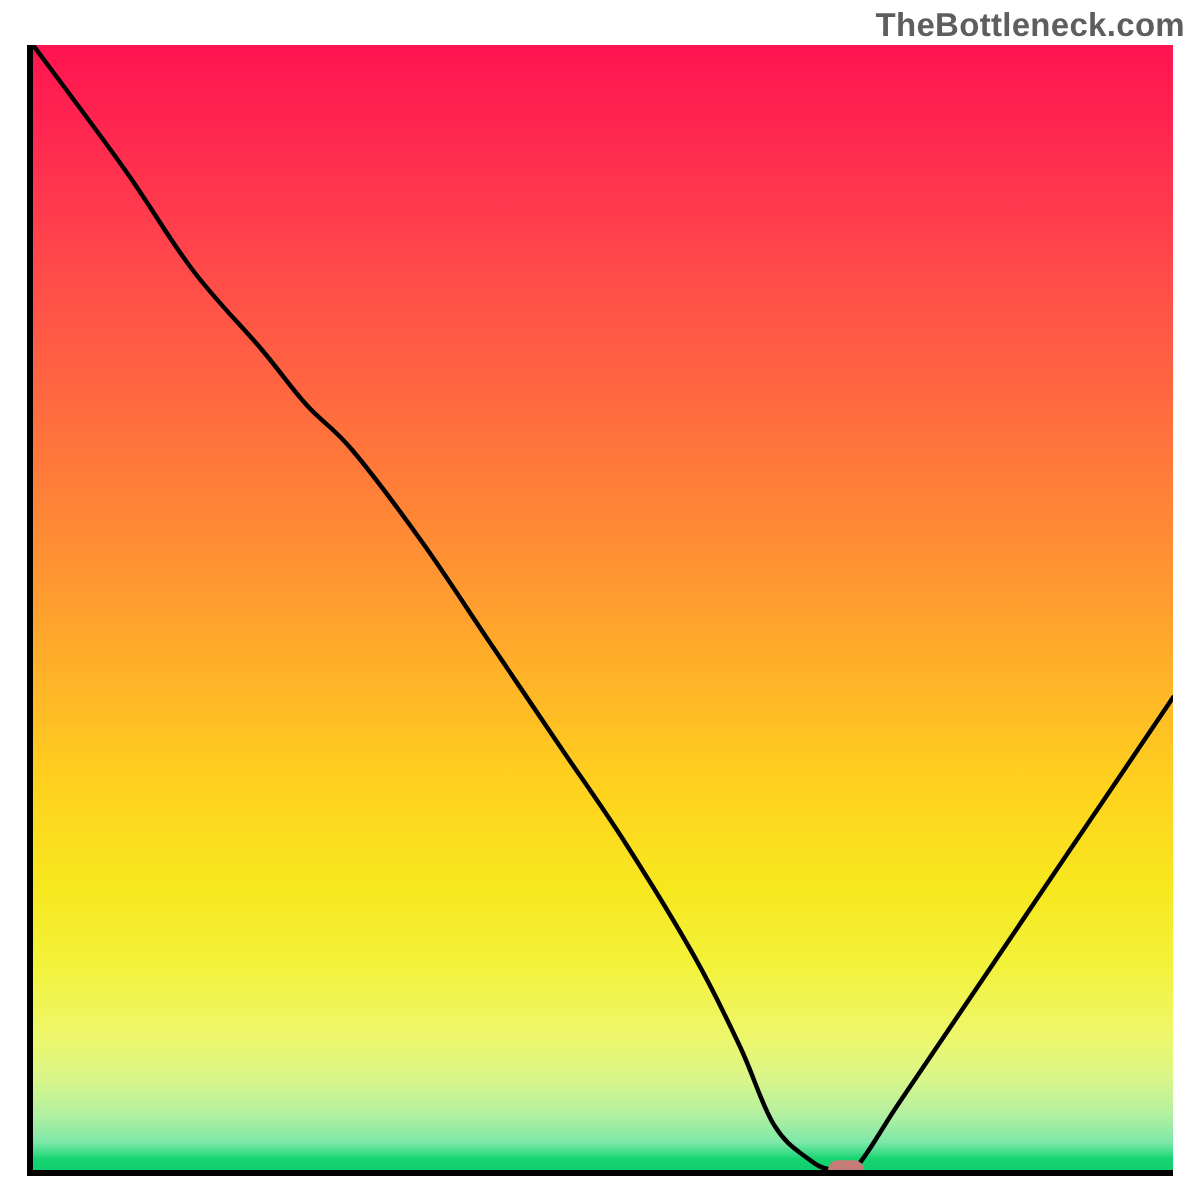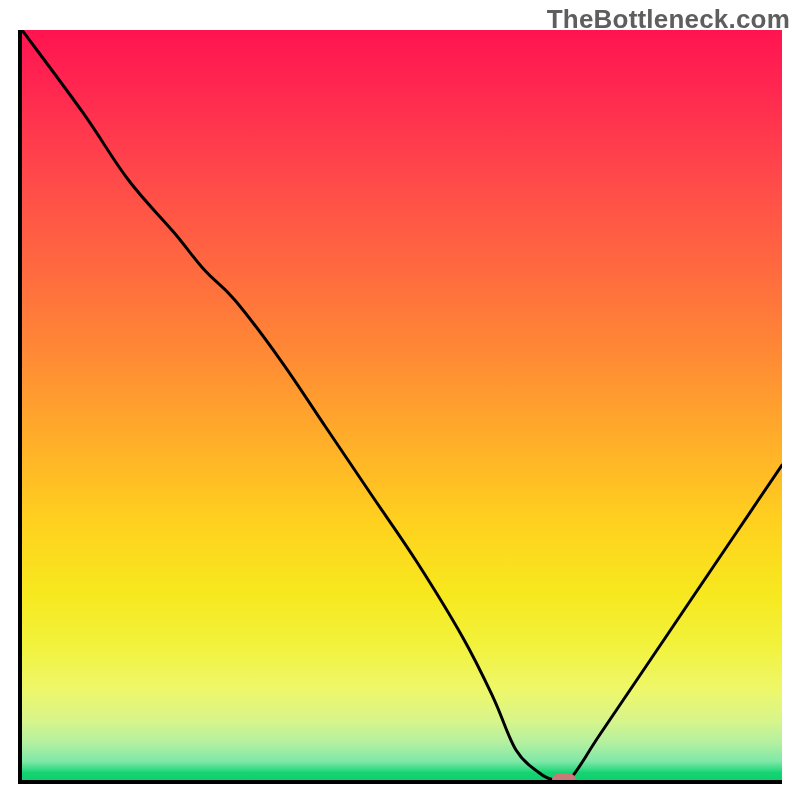--- a/index.html
+++ b/index.html
@@ -7,21 +7,21 @@
   .chart-wrap {
     position: relative;
     width: 800px;
     height: 800px;
   }
   .watermark {
     position: absolute;
     top: 4px;
     right: 10px;
     font-family: Arial, Helvetica, sans-serif;
-    font-size: 26px;
+    font-size: 22px;
     font-weight: 600;
     color: #5e5e5e;
     letter-spacing: 0.2px;
     z-index: 5;
   }
   .plot-area {
     position: absolute;
     left: 18px;
     top: 30px;
     width: 764px;  

